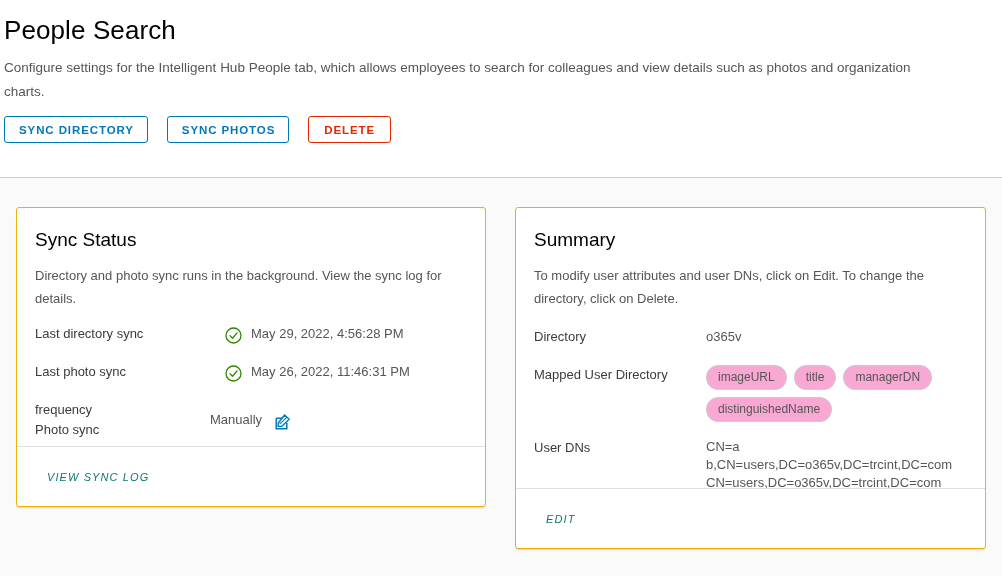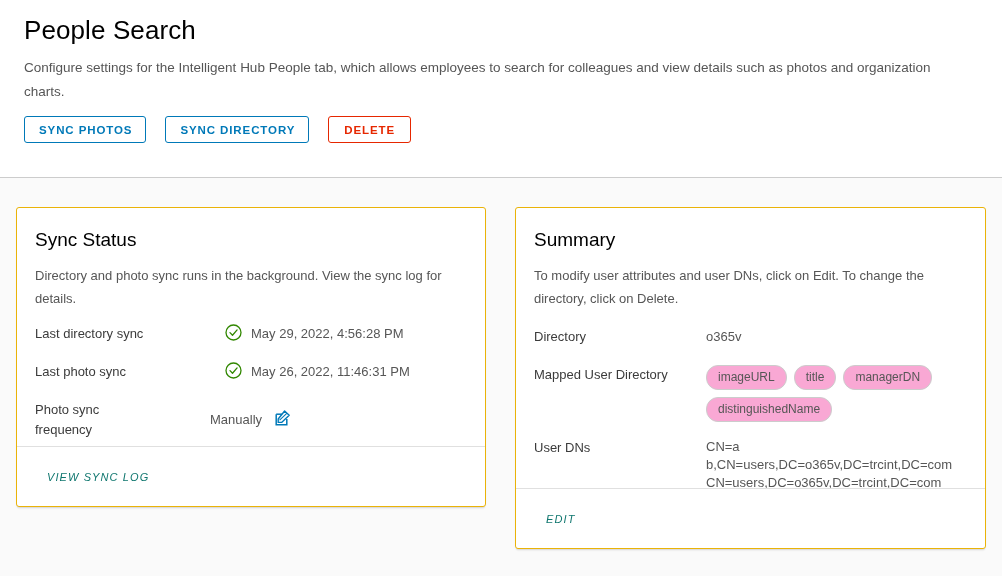--- a/index.html
+++ b/index.html
@@ -10,21 +10,21 @@
     font-family: "Liberation Sans", sans-serif;
     -webkit-font-smoothing: antialiased;
   }
   .page { position: relative; width: 1002px; height: 576px; overflow: hidden; }
 
   
   .header {
     position: absolute; left: 0; top: 0; width: 1002px; height: 178px;
     background: #ffffff;
     border-bottom: 1px solid #cccccc;
-    padding: 14px 12px 0 24px;
+    padding: 14px 12px 0 4px;
   }
   .page-title {
     font-size: 26px; font-weight: 400; color: #000000;
     margin: 0 0 10px 0; letter-spacing: 0.1px; line-height: 32px;
   }
   .page-desc {
     font-size: 13.5px; color: #565656; line-height: 24px;
     max-width: 935px; margin: 0 0 12px 0;
   }
   .btn-row { display: flex; gap: 19px; align-items: flex-start; }
@@ -55,21 +55,21 @@
   }
   .card-desc { font-size: 13px; color: #565656; line-height: 23px; margin: 0 0 14px 0; }
 
   .kv-row { display: flex; align-items: flex-start; margin-bottom: 18px; }
   .kv-label {
     font-size: 13px; font-weight: normal; color: #3b3b3b;
     line-height: 20px; flex: 0 0 auto;
   }
   .kv-value {
     font-size: 13px; color: #565656; line-height: 20px;
-    display: flex; align-items: flex-start; flex: 1 1 auto;
+    display: flex; align-items: flex-end; flex: 1 1 auto;
   }
   .kv-row.left  .kv-label { width: 190px; }
   .kv-row.right .kv-label { width: 172px; }
 
   .status-icon { flex: 0 0 auto; margin-right: 9px; display: inline-flex; }
   .edit-icon { margin-left: 13px; display: inline-flex; cursor: pointer; }
 
   .chips { display: flex; flex-wrap: wrap; gap: 7px; max-width: 290px; }
   .chip {
     border: 1px solid #cccccc; border-radius: 12px;
@@ -93,22 +93,22 @@
 </style>
 </head>
 <body>
 
 <div class="page">
 
   <div class="header">
     <h1 class="page-title">People Search</h1>
     <p class="page-desc">Configure settings for the Intelligent Hub People tab, which allows employees to search for colleagues and view details such as photos and organization charts.</p>
     <div class="btn-row">
+      <button class="btn">SYNC DIRECTORY</button>
       <button class="btn">SYNC PHOTOS</button>
-      <button class="btn">SYNC DIRECTORY</button>
       <button class="btn danger">DELETE</button>
     </div>
   </div>
 
   <div class="content">
 
     <div class="card card-left">
       <div class="card-body">
         <h2 class="card-title">Sync Status</h2>
         <p class="card-desc">Directory and photo sync runs in the background. View the sync log for details.</p>
@@ -134,22 +134,22 @@
                 <circle cx="8.5" cy="8.5" r="7.5" fill="none" stroke="#318700" stroke-width="1.3"></circle>
                 <path d="M5 8.6 L7.5 11.2 L12.1 5.9" fill="none" stroke="#318700" stroke-width="1.3" stroke-linecap="round" stroke-linejoin="round"></path>
               </svg>
             </span>
             <span>May 26, 2022, 11:46:31 PM</span>
           </div>
         </div>
 
         <div class="kv-row left">
           <div class="kv-label" style="width:175px;">
+            <div>frequency</div>
             <div>Photo sync</div>
-            <div>frequency</div>
           </div>
           <div class="kv-value" style="padding-top:10px;">
             <span>Manually</span>
             <span class="edit-icon">
               <svg width="16" height="16" viewBox="0 0 16 16">
                 <path d="M1.2 4.2 V14.8 H11.8 V9.0" fill="none" stroke="#0079b8" stroke-width="1.5"></path>
                 <path d="M1.2 4.2 H7.0" fill="none" stroke="#0079b8" stroke-width="1.5"></path>
                 <path d="M9.6 1.0 L14.2 5.3 L6.6 12.4 L3.2 12.4 L3.2 9.0 Z" fill="none" stroke="#0079b8" stroke-width="1.4" stroke-linejoin="round"></path>
                 <path d="M12.0 3.2 L4.6 10.2" fill="none" stroke="#0079b8" stroke-width="1.1"></path>
               </svg>

